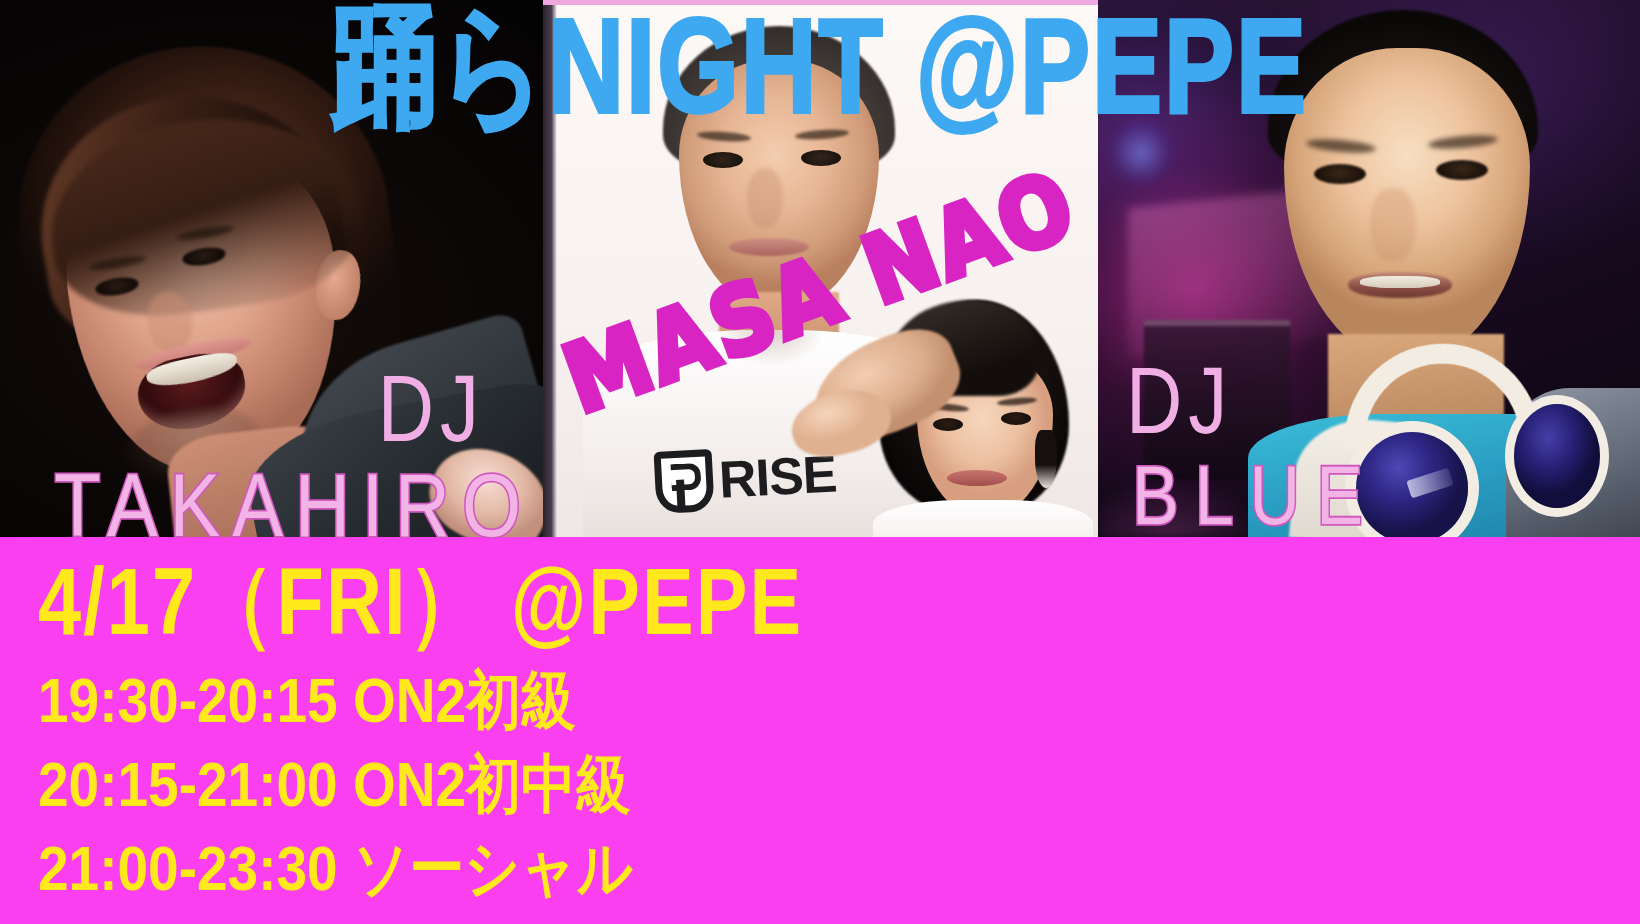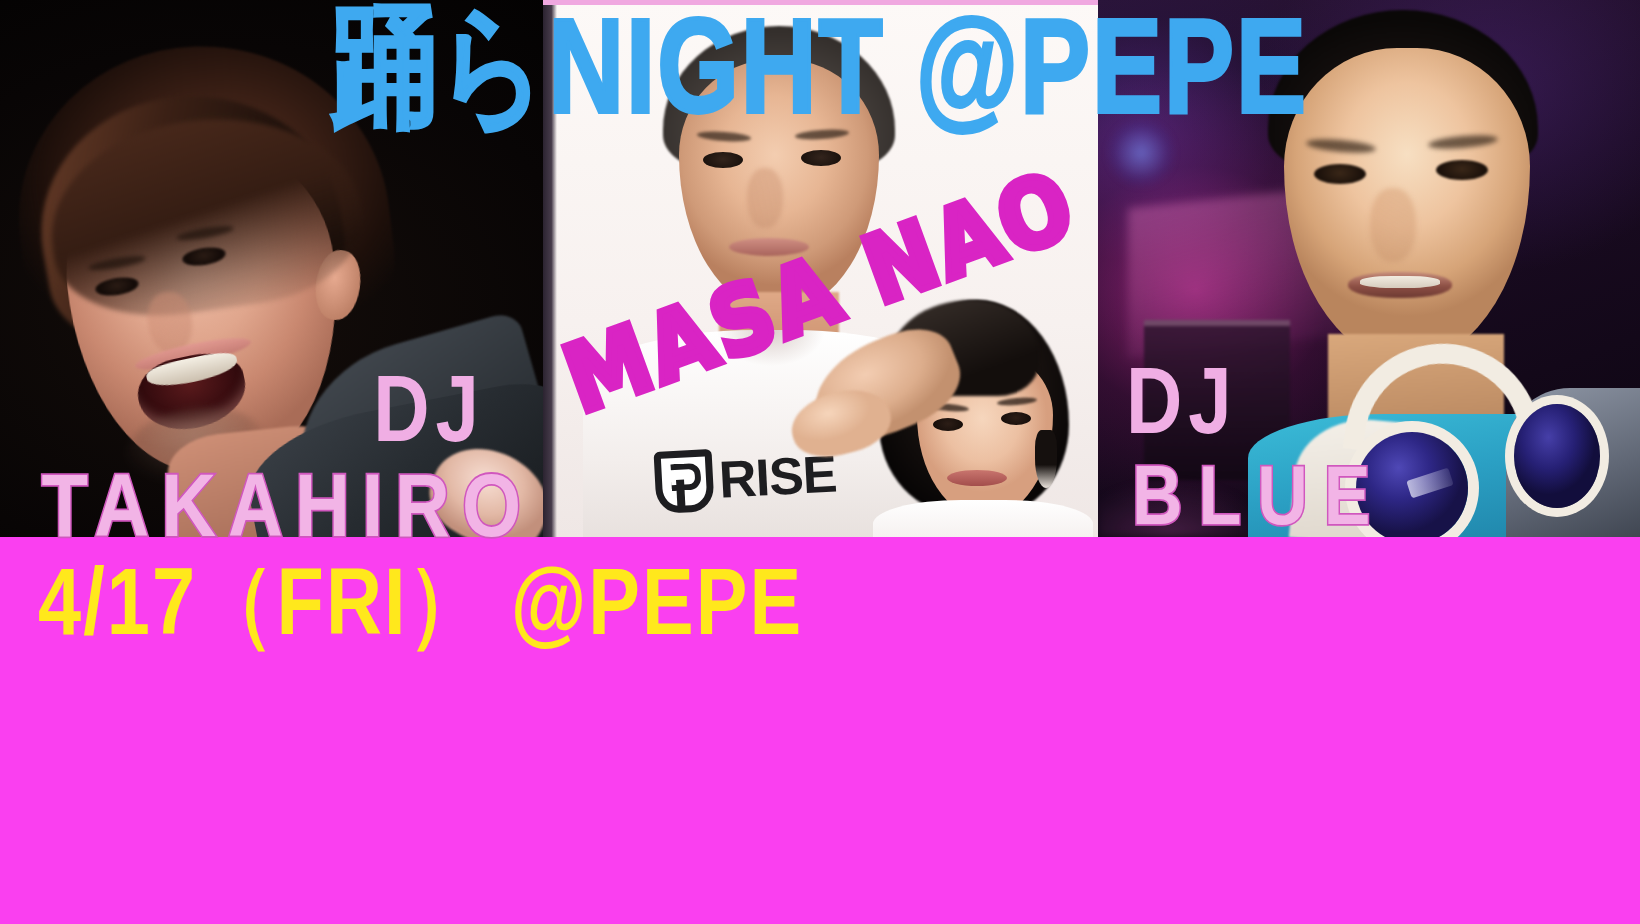--- a/index.html
+++ b/index.html
@@ -272,21 +272,21 @@
     line-height:1.08;
     letter-spacing:2px;
     color:var(--blue, #3EA9F0);
     transform:scaleY(1.26) scaleX(.99);
     transform-origin:center top;
     -webkit-text-stroke:3px var(--blue, #3EA9F0);
   }
 
   
   .dj-block { position:absolute; z-index:7; pointer-events:none;
-    font-family:"Liberation Sans","DejaVu Sans",sans-serif; font-weight:700; }
+    font-family:"Liberation Sans","DejaVu Sans",sans-serif; font-weight:400; }
   .dj-word { color:#F0AEE4; letter-spacing:6px; line-height:1; }
   .dj-name { color:#F2B4E6; line-height:1;
     -webkit-text-stroke:3px #D057BE;
     paint-order:stroke fill; }
 
   #dj1 { left:0px; top:362px; width:543px; text-align:right; }
   #dj1 .dj-word { font-size:78px; display:block; padding-right:58px; transform:scaleY(1.2); transform-origin:right top;}
   #dj1 .dj-name { font-size:76px; display:block; letter-spacing:12px; margin-top:20px; padding-right:10px; transform:scaleY(1.18); transform-origin:right top;}
 
   #dj3 { left:1098px; top:352px; width:542px; text-align:left; }
@@ -454,19 +454,24 @@
   <div class="dj-block" id="dj3">
     <span class="dj-word" style="color: rgb(240, 174, 228);">DJ</span>
     <span class="dj-name" style="-webkit-text-stroke: 3px rgb(208, 87, 190);">BLUE</span>
   </div>
 
   <div class="info-band" style="--pink: #FA3FF0;">
     <div class="info-inner">
 
       <div class="col-left">
         <div class="date-line" style="--yellow: #FFE81C;">4/17（FRI） @PEPE</div>
+        <div class="sched">
+          <div class="sched-line" style="--yellow: #FFE81C;">19:30-20:15 ON2初級</div>
+          <div class="sched-line" style="--yellow: #FFE81C;">20:15-21:00 ON2初中級</div>
+          <div class="sched-line" style="--yellow: #FFE81C;">21:00-23:30 ソーシャル</div>
+        </div>
       </div>
 
 
     </div>
   </div>
 
 </div>
 
 </body></html>

